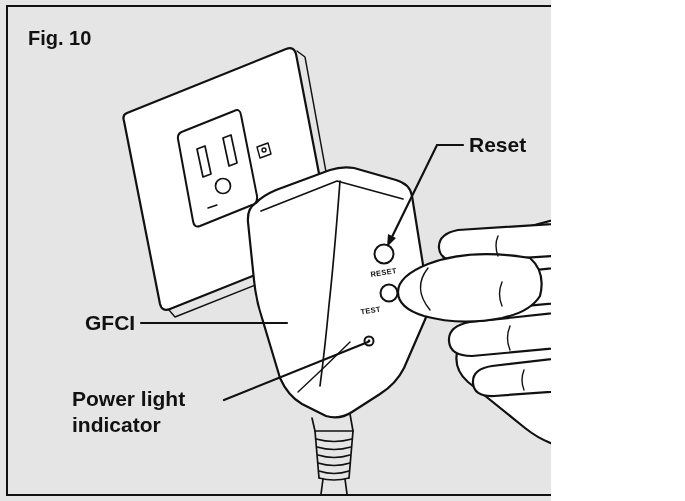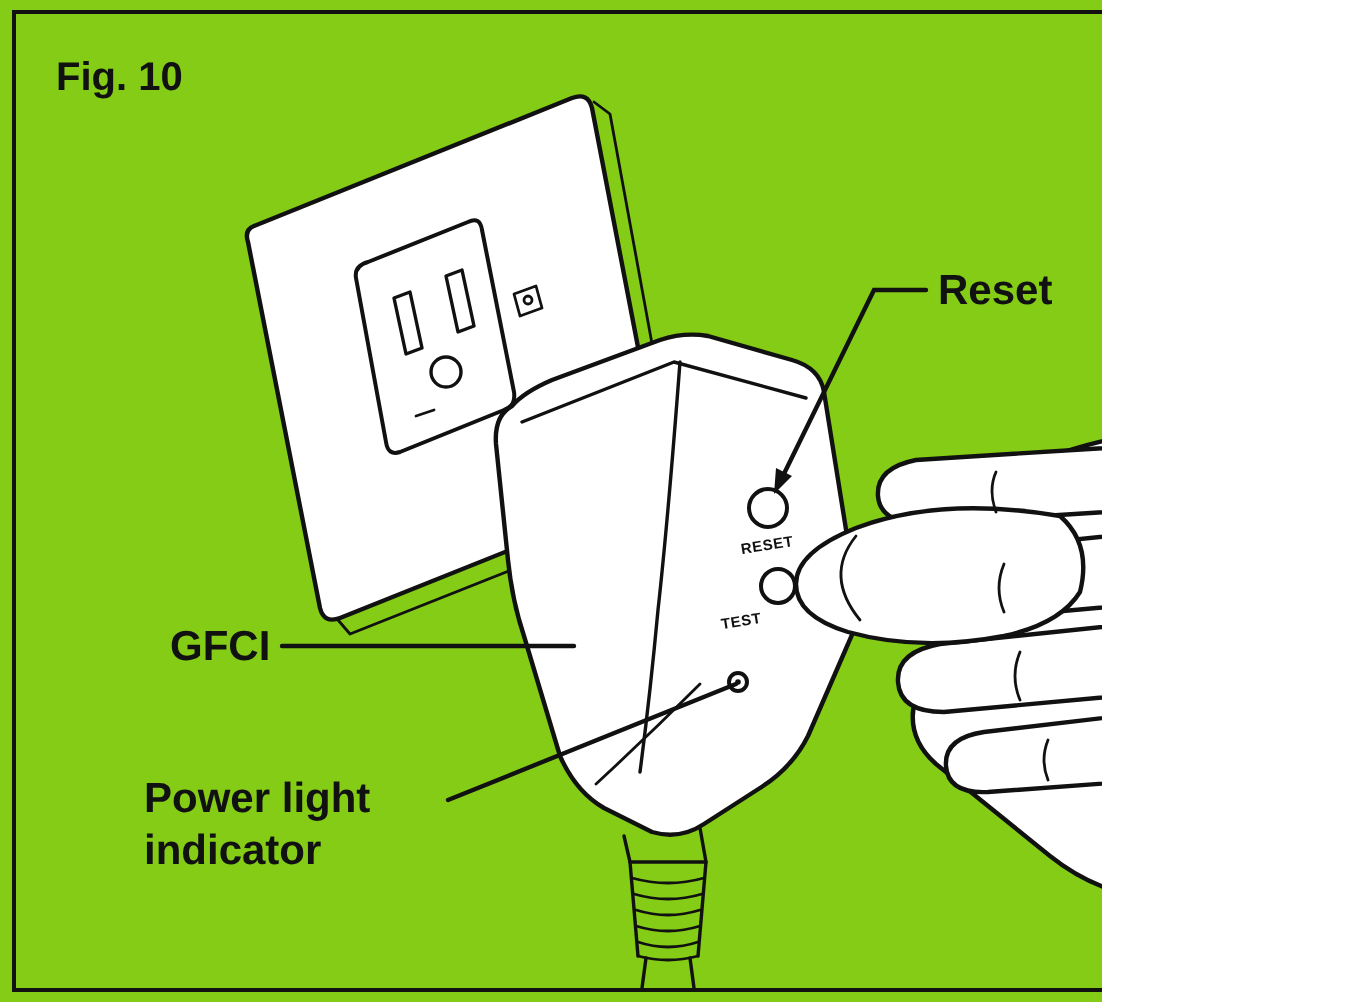--- a/index.html
+++ b/index.html
@@ -1,20 +1,20 @@
 <!DOCTYPE html>
 <html><head>
 <meta charset="utf-8">
 <title>Figure</title>
 <style>
   html,body{margin:0;padding:0;background:#ffffff;}
   .figure-wrap{
     position:relative;
     width:551px;height:501px;
-    background:#84cc16;
+    background:#e5e5e5;
     font-family:"Liberation Sans", sans-serif;
     overflow:hidden;
   }
   svg{display:block;}
   .outline{fill:#ffffff;stroke:#111111;stroke-width:2.2;stroke-linejoin:round;stroke-linecap:round;}
   .detail{fill:none;stroke:#111111;stroke-width:1.7;stroke-linejoin:round;stroke-linecap:round;}
   .thin{fill:none;stroke:#111111;stroke-width:1.4;stroke-linejoin:round;stroke-linecap:round;}
   .leader{fill:none;stroke:#111111;stroke-width:2.2;stroke-linecap:round;}
   .solid{fill:#111111;stroke:none;}
   .lbl{font-weight:bold;font-size:21px;fill:#111111;}

